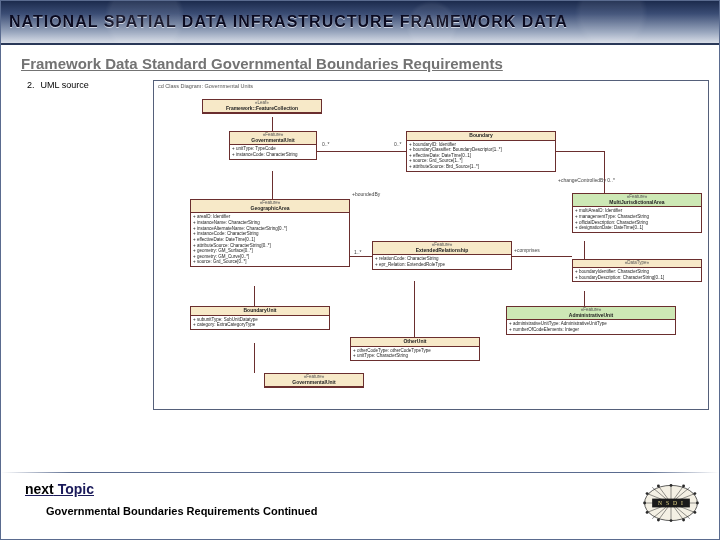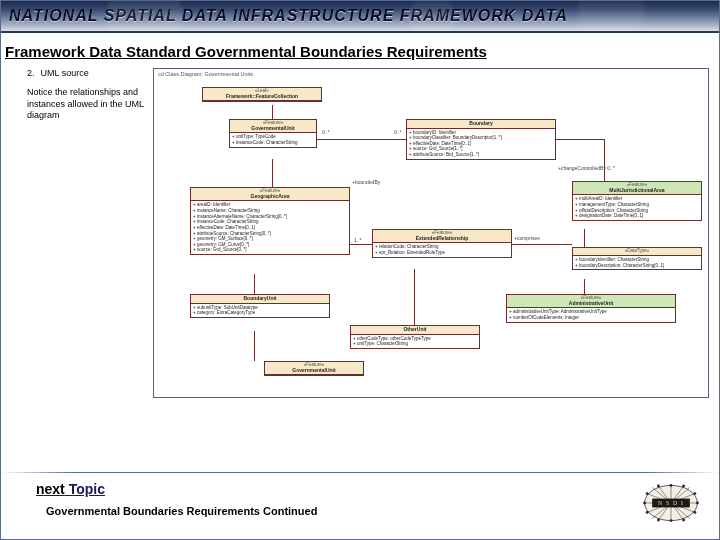--- a/index.html
+++ b/index.html
@@ -1,42 +1,42 @@
 <!DOCTYPE html>
 <html><head>
 <meta charset="utf-8">
 <style>
   * { box-sizing: border-box; margin: 0; padding: 0; }
   html, body { width: 720px; height: 540px; font-family: Arial, Helvetica, sans-serif; background:#fff; overflow:hidden; }
   .slide { position:relative; width:720px; height:540px; border:1px solid #5a6b8f; }
   
-  .banner { position:relative; height:32px; background:linear-gradient(#1c2b4d 0%, #3a4c74 30%, #9ba8bf 75%, #d9dee8 100%); border-bottom:2px solid #2a3858; display:flex; align-items:center; padding-left:8px;font-style:italic; }
+  .banner { position:relative; height:44px; background:linear-gradient(#1c2b4d 0%, #3a4c74 30%, #9ba8bf 75%, #d9dee8 100%); border-bottom:2px solid #2a3858; display:flex; align-items:center; padding-left:8px; }
   .banner-title { font-family: 'Arial Black', Arial, sans-serif; font-size:16px; letter-spacing:1px; color:#0a0a20; text-shadow:0 1px 0 #ccd2e0; font-weight:900; }
   .banner-overlay { position:absolute; inset:0; background-image: radial-gradient(circle at 20% 40%, rgba(255,255,255,.15) 0 6%, transparent 7%), radial-gradient(circle at 60% 60%, rgba(255,255,255,.12) 0 5%, transparent 6%), radial-gradient(circle at 85% 30%, rgba(255,255,255,.12) 0 5%, transparent 6%); opacity:.5; pointer-events:none;}
   
-  .page-title { margin:10px 0 4px 4px; font-size:15px; font-weight:bold; text-decoration:underline; color:#000000; }
+  .page-title { margin:10px 0 4px 20px; font-size:15px; font-weight:bold; text-decoration:underline; color:#737373; }
   
   .body-row { display:flex; align-items:flex-start; padding:4px 10px 0 26px; gap:6px; }
   .side-text { width:120px; font-size:9px; line-height:1.25; color:#000; }
   .side-text .item-num { display:flex; gap:6px; margin-bottom:8px; }
   .side-text .item-num .n { font-weight:normal; }
   .side-text p { margin-bottom:10px; }
   
   .diagram { flex:1; height:330px; border:1px solid #55607a; background:#fff; position:relative; font-size:5px; color:#222; }
   .cls { position:absolute; border:1px solid #6a2e2e; background:#fff; }
   .cls .hd { background:#f7e9c8; border-bottom:1px solid #6a2e2e; padding:1px 2px; font-size:5px; text-align:center; line-height:1.1; }
   .cls .hd .stereo { color:#555; font-size:4.5px; }
   .cls .hd .nm { font-weight:bold; }
   .cls .bd { padding:1px 2px; font-size:4.5px; line-height:1.25; white-space:pre; }
   .cls.green .hd { background:#cde8b5; }
   .conn { position:absolute; background:#6a2e2e; }
   .mult { position:absolute; font-size:5px; color:#444; white-space:nowrap; }
   .dtitle { position:absolute; top:2px; left:4px; font-size:5.5px; color:#555; }
   
-  .next-topic { position:absolute; left:24px; bottom:42px; font-size:14px; font-weight:bold; text-decoration:underline; color:#1a1a5a;margin-left:11px; }
+  .next-topic { position:absolute; left:24px; bottom:42px; font-size:14px; font-weight:bold; text-decoration:underline; color:#1a1a5a; }
   .next-topic .nx { color:#000; }
   .next-sub { position:absolute; left:45px; bottom:22px; font-size:11px; font-weight:bold; color:#000; }
   .logo { position:absolute; right:16px; bottom:14px; width:64px; height:44px; }
   .logo svg { width:100%; height:100%; }
   .btm-rule{position:absolute;left:0;right:0;bottom:66px;height:1px;background:linear-gradient(90deg,rgba(90,107,143,0) 0%,#5a6b8f 10%,#5a6b8f 90%,rgba(90,107,143,0) 100%);}
 </style>
 </head>
 <body>
 
 <div class="slide">
@@ -47,21 +47,20 @@
   </div>
 
   <div class="page-title">Framework Data Standard Governmental Boundaries  Requirements</div>
 
   <div class="body-row">
     <div class="side-text">
       <div class="item-num">
         <span class="n">2.</span>
         <span>UML source</span>
       </div>
-      <p>Notice the relationships and instances allowed in the UML diagram</p>
     </div>
 
     <div class="diagram">
       <div class="dtitle">cd Class Diagram: Governmental Units</div>
 
       <div class="cls" style="left:48px; top:18px; width:120px;">
         <div class="hd">
             <div class="stereo">«Leaf»</div>
             <div class="nm">Framework::FeatureCollection</div>
           </div>

